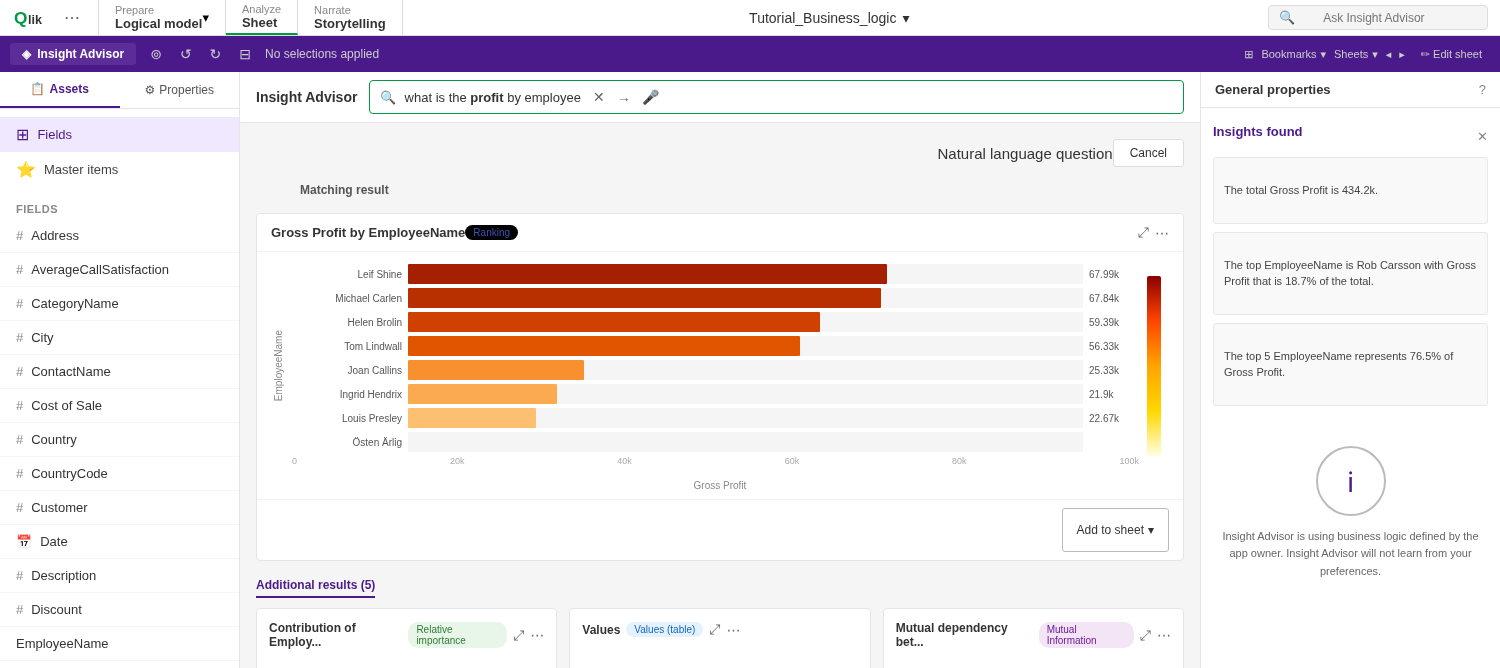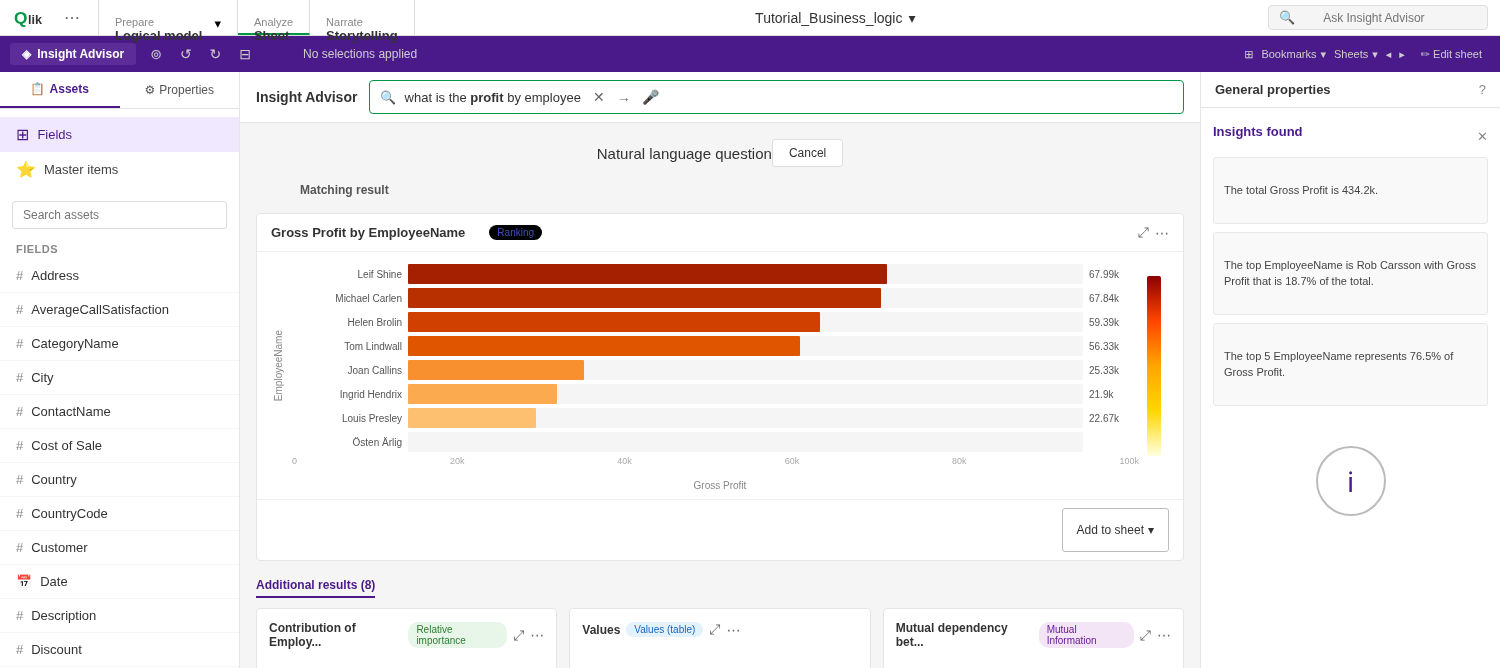--- a/index.html
+++ b/index.html
@@ -10,21 +10,21 @@
       display: flex; align-items: stretch; height: 36px;
       background: #fff; border-bottom: 1px solid #ddd;
     }
     .top-nav-logo {
       display: flex; align-items: center; padding: 0 12px; gap: 6px;
       border-right: 1px solid #ddd;
     }
     .qlik-logo { width: 40px; height: 22px; }
     .top-nav-dots { color: #666; font-size: 16px; padding: 0 6px; cursor: pointer; }
     .top-nav-section {
-      display: flex; padding: 16px 16px; gap: 12px;
+      display: flex; align-items: center; padding: 16px 16px; gap: 0;
       border-right: 1px solid #ddd; cursor: pointer;
     }
     .top-nav-section.active { border-bottom: 2px solid #009845; }
     .top-nav-section-label { font-size: 11px; color: #888; }
     .top-nav-section-title { font-size: 13px; font-weight: 600; color: #333; }
     .top-nav-center { flex: 1; display: flex; align-items: center; justify-content: center; }
     .top-nav-app-title {
       font-size: 14px; font-weight: 500; color: #333;
       display: flex; align-items: center; gap: 6px; cursor: pointer;
     }
@@ -40,21 +40,21 @@
     .second-bar {
       display: flex; align-items: center; height: 36px;
       background: #4b1a8a; padding: 0 10px; gap: 10px;
     }
     .insight-advisor-tab {
       display: flex; align-items: center; gap: 6px;
       background: #5c2d99; color: #fff; padding: 4px 12px; border-radius: 3px;
       font-size: 12px; font-weight: 600; cursor: pointer;
     }
     .second-bar-icon { color: #ccc; font-size: 14px; padding: 4px; cursor: pointer; }
-    .no-selections { color: #ccc; font-size: 12px; flex: 1; margin-left: 38px; }
+    .no-selections { color: #ccc; font-size: 12px; flex: 1; }
     .second-bar-right { display: flex; align-items: center; gap: 8px; margin-left: auto; }
     .second-bar-btn { color: #ccc; font-size: 11px; cursor: pointer; display: flex; align-items: center; gap: 4px; }
     .edit-sheet-btn { color: #ccc; font-size: 11px; cursor: pointer; padding: 4px 8px; }
 
     
     .main-layout { display: flex; height: calc(668px - 72px); }
 
     
     .left-sidebar {
       width: 240px; background: #fff; border-right: 1px solid #e5e5e5;
@@ -102,37 +102,37 @@
     .ia-search-bar {
       flex: 1; display: flex; align-items: center; gap: 8px;
       border: 1px solid #009845; border-radius: 4px; padding: 6px 10px;
       background: #fff;
     }
     .ia-search-btns { display: flex; align-items: center; gap: 4px; }
     .ia-btn { background: none; border: none; cursor: pointer; color: #666; font-size: 14px; padding: 2px 4px; }
 
     
     .nlq-panel { flex: 1; display: flex; flex-direction: column; overflow-y: auto; padding: 16px; gap: 16px; }
-    .nlq-header { display: flex; align-items: center; justify-content: center; }
+    .nlq-header { display: flex; align-items: center; justify-content: flex-end; }
     .nlq-title { font-size: 15px; font-weight: 500; color: #333; }
     .cancel-btn {
       padding: 6px 16px; border: 1px solid #ddd; border-radius: 3px;
       background: #fff; cursor: pointer; font-size: 12px; color: #333;
     }
     .matching-result-label { font-size: 12px; font-weight: 600; color: #555; padding-left: 44px; }
 
     
     .chart-card {
       background: #fff; border: 1px solid #e5e5e5; border-radius: 4px; padding: 0;
     }
     .chart-card-header {
       display: flex; align-items: center; justify-content: space-between;
       padding: 10px 14px; border-bottom: 1px solid #f0f0f0;
     }
-    .chart-card-title { font-size: 13px; font-weight: 600; color: #333; display: flex; align-items: center; gap: 24px; }
+    .chart-card-title { font-size: 13px; font-weight: 600; color: #333; display: flex; align-items: center; gap: 0; }
     .badge {
       font-size: 10px; padding: 2px 8px; border-radius: 10px; font-weight: 500;
     }
     .badge-ranking { background: #000000; color: #3f51b5; }
     .badge-relative { background: #e8f5e9; color: #2e7d32; }
     .badge-values { background: #e3f2fd; color: #1565c0; }
     .badge-mutual { background: #f3e5f5; color: #6a1b9a; }
     .chart-card-actions { display: flex; gap: 6px; }
     .chart-action-btn { background: none; border: none; cursor: pointer; color: #666; font-size: 14px; }
 
@@ -286,21 +286,20 @@
     <div class="sidebar-nav">
       <div class="sidebar-nav-item active">
         <span class="nav-icon">⊞</span>
         <span>Fields</span>
       </div>
       <div class="sidebar-nav-item">
         <span class="nav-icon">⭐</span>
         <span>Master items</span>
       </div>
     </div>
-    <input class="search-assets-input" placeholder="Search assets" style="">
     <div class="sidebar-section-title">Fields</div>
     <div class="sidebar-scroll">
       <div class="field-item"><span class="field-icon">#</span>Address</div>
       <div class="field-item"><span class="field-icon">#</span>AverageCallSatisfaction</div>
       <div class="field-item"><span class="field-icon">#</span>CategoryName</div>
       <div class="field-item"><span class="field-icon">#</span>City</div>
       <div class="field-item"><span class="field-icon">#</span>ContactName</div>
       <div class="field-item"><span class="field-icon">#</span>Cost of Sale</div>
       <div class="field-item"><span class="field-icon">#</span>Country</div>
       <div class="field-item"><span class="field-icon">#</span>CountryCode</div>
@@ -429,21 +428,21 @@
 
         <div class="chart-card-footer">
           <button class="add-to-sheet-btn">
             <span>Add to sheet</span>
             <span>▾</span>
           </button>
         </div>
       </div>
 
       <div>
-        <div class="additional-results-header">Additional results (8)</div>
+        <div class="additional-results-header">Additional results (5)</div>
         <div class="additional-cards" style="margin-top:10px;">
           <div class="mini-card">
             <div class="mini-card-header">
               <span>Contribution of Employ...</span>
               <span class="badge badge-relative">Relative importance</span>
               <button class="chart-action-btn">⤢</button>
               <button class="chart-action-btn">⋯</button>
             </div>
           </div>
           <div class="mini-card">
@@ -478,15 +477,16 @@
         <button style="background:none;border:none;cursor:pointer;color:#888;font-size:13px;">✕</button>
       </div>
       <div class="insight-item">The total Gross Profit is 434.2k.</div>
       <div class="insight-item">The top EmployeeName is Rob Carsson with Gross Profit that is 18.7% of the total.</div>
       <div class="insight-item">The top 5 EmployeeName represents 76.5% of Gross Profit.</div>
     </div>
     <div class="right-panel-info">
       <div class="info-circle">
         <span>ℹ</span>
       </div>
+      <div class="info-text">Insight Advisor is using business logic defined by the app owner. Insight Advisor will not learn from your preferences.</div>
     </div>
   </div>
 </div>
 
 </body></html>

